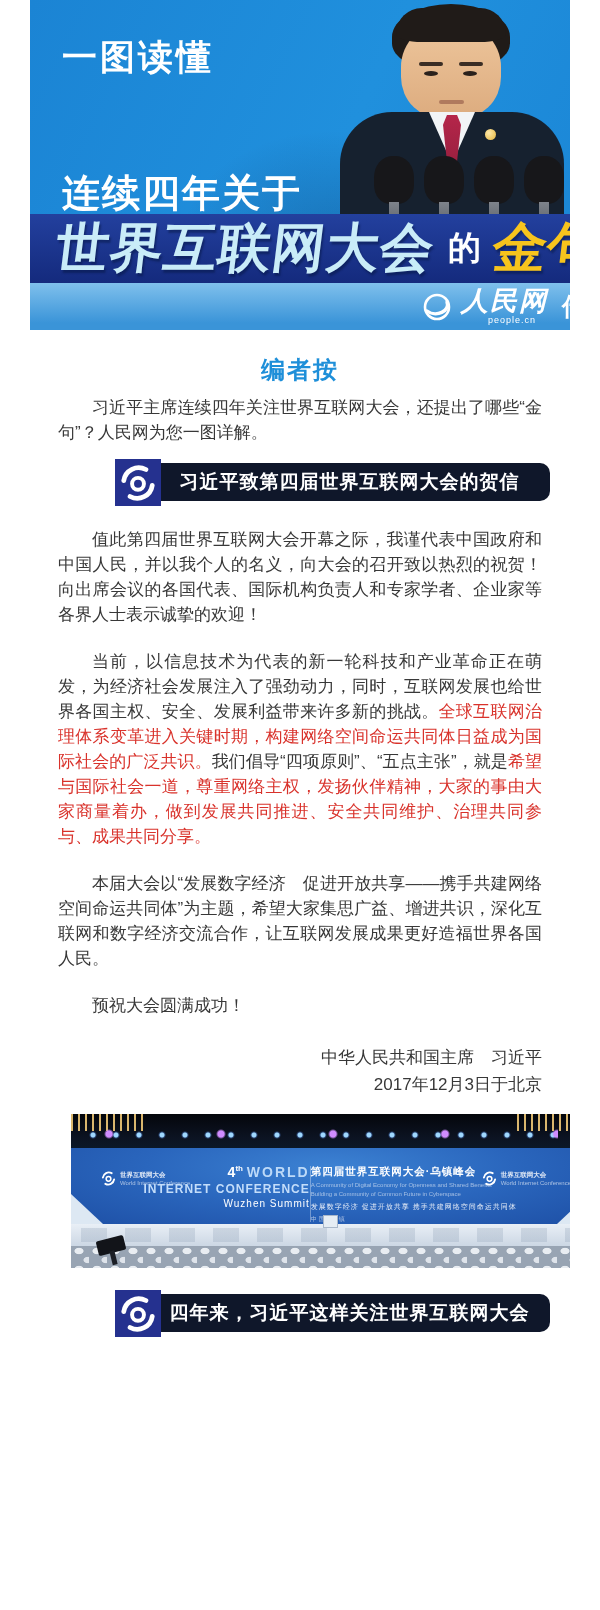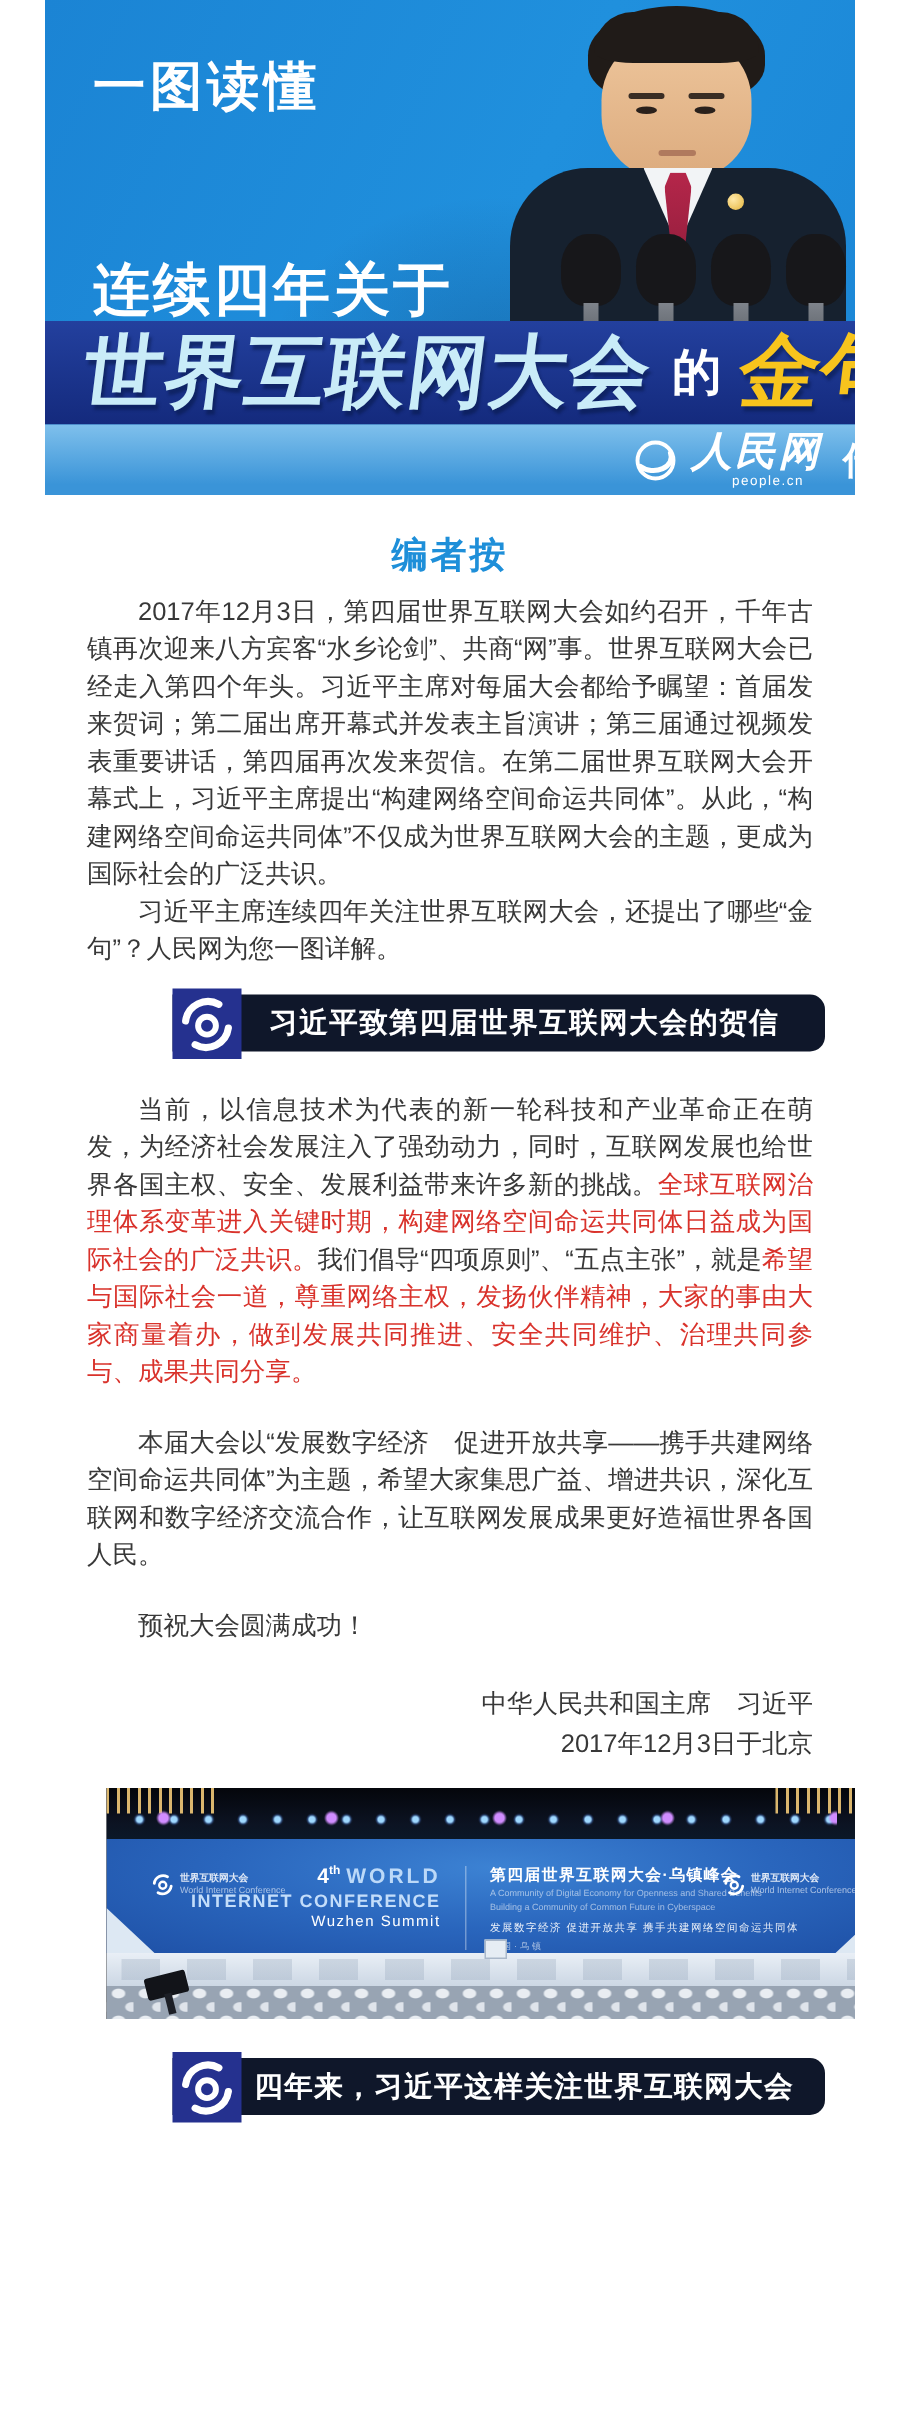--- a/index.html
+++ b/index.html
@@ -66,21 +66,21 @@
   .v-dots1 { position: absolute; left: 3%; right: 3%; top: 15px; height: 12px;
     background-image: radial-gradient(circle 3px at 6px 6px, #9fd8ff 0 2px, rgba(90,150,255,0.35) 3px, transparent 4px); background-size: 23px 12px; background-repeat: repeat-x; }
   .v-dots2 { position: absolute; left: 6%; right: 6%; top: 13px; height: 14px;
     background-image: radial-gradient(circle 4px at 7px 7px, #d08cff 0 3px, transparent 5px); background-size: 112px 14px; background-repeat: repeat-x; }
   .v-truss-l, .v-truss-r { position: absolute; top: 0; width: 72px; height: 17px; background: repeating-linear-gradient(90deg, rgba(255,212,125,0.85) 0 2px, transparent 2px 7px); }
   .v-truss-l { left: 0; } .v-truss-r { right: 0; }
   .v-back { position: absolute; left: 0; right: 0; top: 34px; height: 76px; background: radial-gradient(ellipse at 50% 25%, #3c82d3 0%, #2a66bd 50%, #1e50a6 100%); }
   .v-wedge-l, .v-wedge-r { position: absolute; bottom: 0; width: 0; height: 0; }
   .v-wedge-l { left: 0; border-bottom: 30px solid #dde8f3; border-right: 32px solid transparent; }
   .v-wedge-r { right: 0; border-bottom: 30px solid #dde8f3; border-left: 32px solid transparent; }
-  .v-center { position: absolute; left: 0; right: 0; top: 16px; display: flex; justify-content: center; gap: 16px; color: #fff; }
+  .v-center { position: absolute; left: 0; right: 0; top: 16px; display: flex; justify-content: center; gap: 0; color: #fff; }
   .v-en { text-align: right; }
   .v-en-l1 { font-size: 14px; font-weight: 700; color: #ffffff; }
   .v-en-l1 sup { font-size: 8px; }
   .v-en-l1 .wrd { color: #bcd9f8; letter-spacing: 2px; }
   .v-en-l2 { font-size: 12px; font-weight: 700; color: #c3ddfa; letter-spacing: 1px; margin-top: 2px; }
   .v-en-l3 { font-size: 10px; color: #ffffff; margin-top: 2px; letter-spacing: 1px; }
   .v-div { width: 1px; background: rgba(255,255,255,0.35); margin: 2px 0; }
   .v-cn { text-align: left; padding-top: 1px; }
   .v-cn-l1 { font-size: 10.5px; font-weight: 700; color: #ffffff; letter-spacing: 1px; }
   .v-cn-sub { font-size: 6px; color: rgba(255,255,255,0.55); margin-top: 2px; line-height: 1.5; }
@@ -148,35 +148,35 @@
           <span class="brand-domain">people.cn</span>
         </span>
         <span class="brand-suffix">传媒</span>
       </div>
     </div>
   </header>
 
   <main class="content">
 
     <h2 class="editor-title">编者按</h2>
-    <p class="body-p">2017年12月3日，第四届世界互联网大会如约召开，千年古镇再次迎来八方宾客“水乡论剑”、共商“网”事。世界互联网大会已经走入第四个年头。习近平主席对每届大会都给予瞩望：首届发来贺词；第二届出席开幕式并发表主旨演讲；第三届通过视频发表重要讲话，第四届再次发来贺信。在第二届世界互联网大会开幕式上，习近平主席提出“构建网络空间命运共同体”。从此，“构建网络空间命运共同体”不仅成为世界互联网大会的主题，更成为国际社会的广泛共识。</p>
     <p class="body-p">习近平主席连续四年关注世界互联网大会，还提出了哪些“金句”？人民网为您一图详解。</p>
 
     <div class="sec-banner">
       <span class="sec-icon">
         <svg width="38" height="38" viewBox="0 0 48 48">
           <circle cx="24" cy="25" r="7.5" fill="none" stroke="#ffffff" stroke-width="5"></circle>
           <path d="M6 21 A 19 19 0 0 1 34 7" fill="none" stroke="#ffffff" stroke-width="6" stroke-linecap="round"></path>
           <path d="M42 27 A 19 19 0 0 1 14 41" fill="none" stroke="#ffffff" stroke-width="6" stroke-linecap="round"></path>
         </svg>
       </span>
       <span class="sec-label">习近平致第四届世界互联网大会的贺信</span>
     </div>
 
     <div id="letter-body">
+        <p class="body-p letter-p"><span>值此第四届世界互联网大会开幕之际，我谨代表中国政府和中国人民，并以我个人的名义，向大会的召开致以热烈的祝贺！向出席会议的各国代表、国际机构负责人和专家学者、企业家等各界人士表示诚挚的欢迎！</span></p>
         <p class="body-p letter-p"><span>当前，以信息技术为代表的新一轮科技和产业革命正在萌发，为经济社会发展注入了强劲动力，同时，互联网发展也给世界各国主权、安全、发展利益带来许多新的挑战。</span><span class="red">全球互联网治理体系变革进入关键时期，构建网络空间命运共同体日益成为国际社会的广泛共识。</span><span>我们倡导“四项原则”、“五点主张”，就是</span><span class="red">希望与国际社会一道，尊重网络主权，发扬伙伴精神，大家的事由大家商量着办，做到发展共同推进、安全共同维护、治理共同参与、成果共同分享。</span></p>
         <p class="body-p letter-p"><span>本届大会以“发展数字经济　促进开放共享——携手共建网络空间命运共同体”为主题，希望大家集思广益、增进共识，深化互联网和数字经济交流合作，让互联网发展成果更好造福世界各国人民。</span></p>
         <p class="body-p letter-p"><span>预祝大会圆满成功！</span></p>
       </div>
 
     <div class="sig">
       <div>中华人民共和国主席　习近平</div>
       <div>2017年12月3日于北京</div>
     </div>
 

